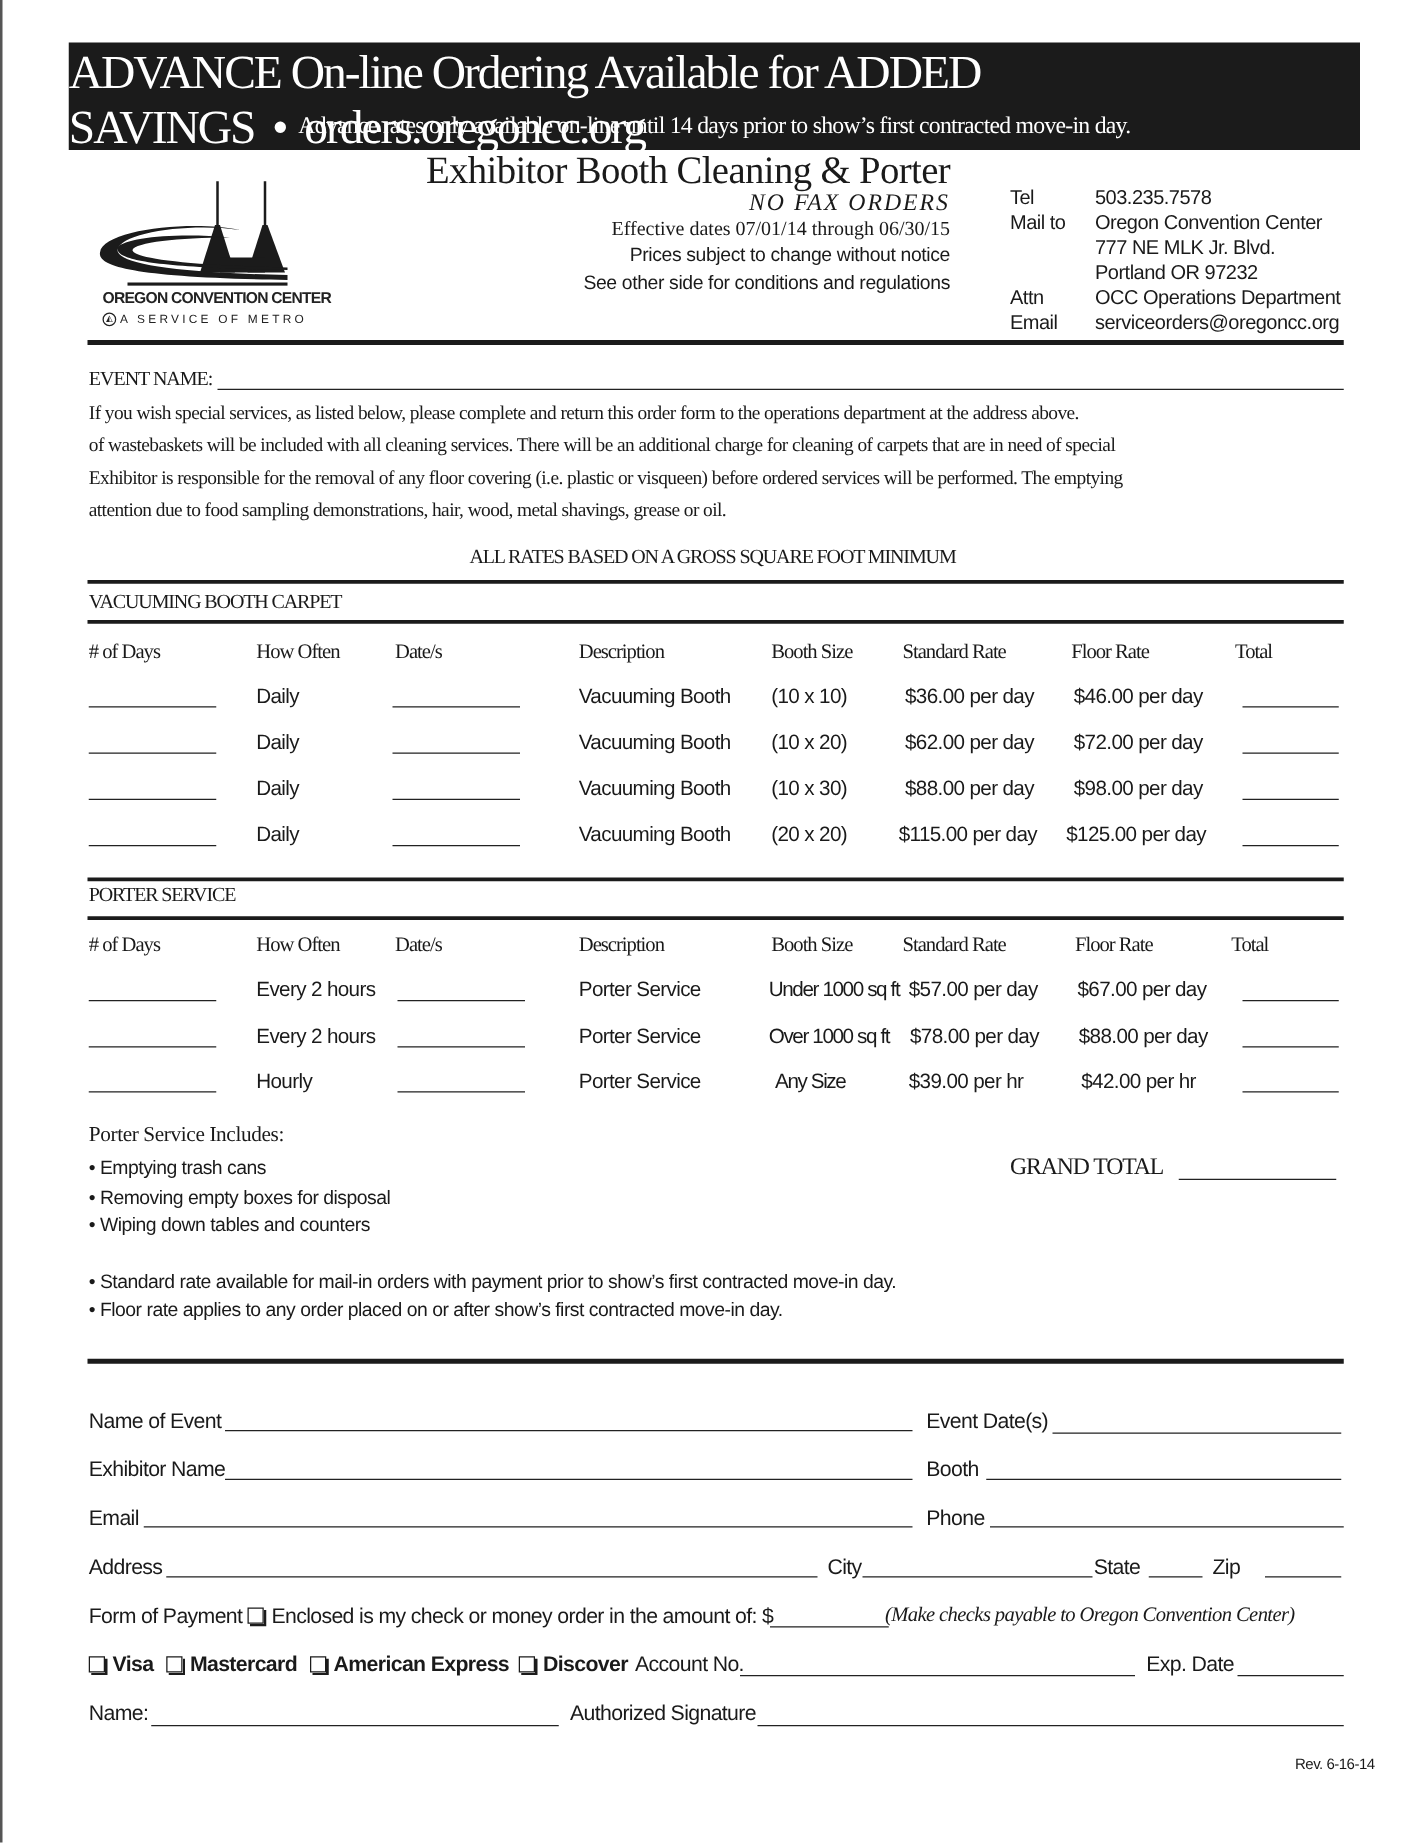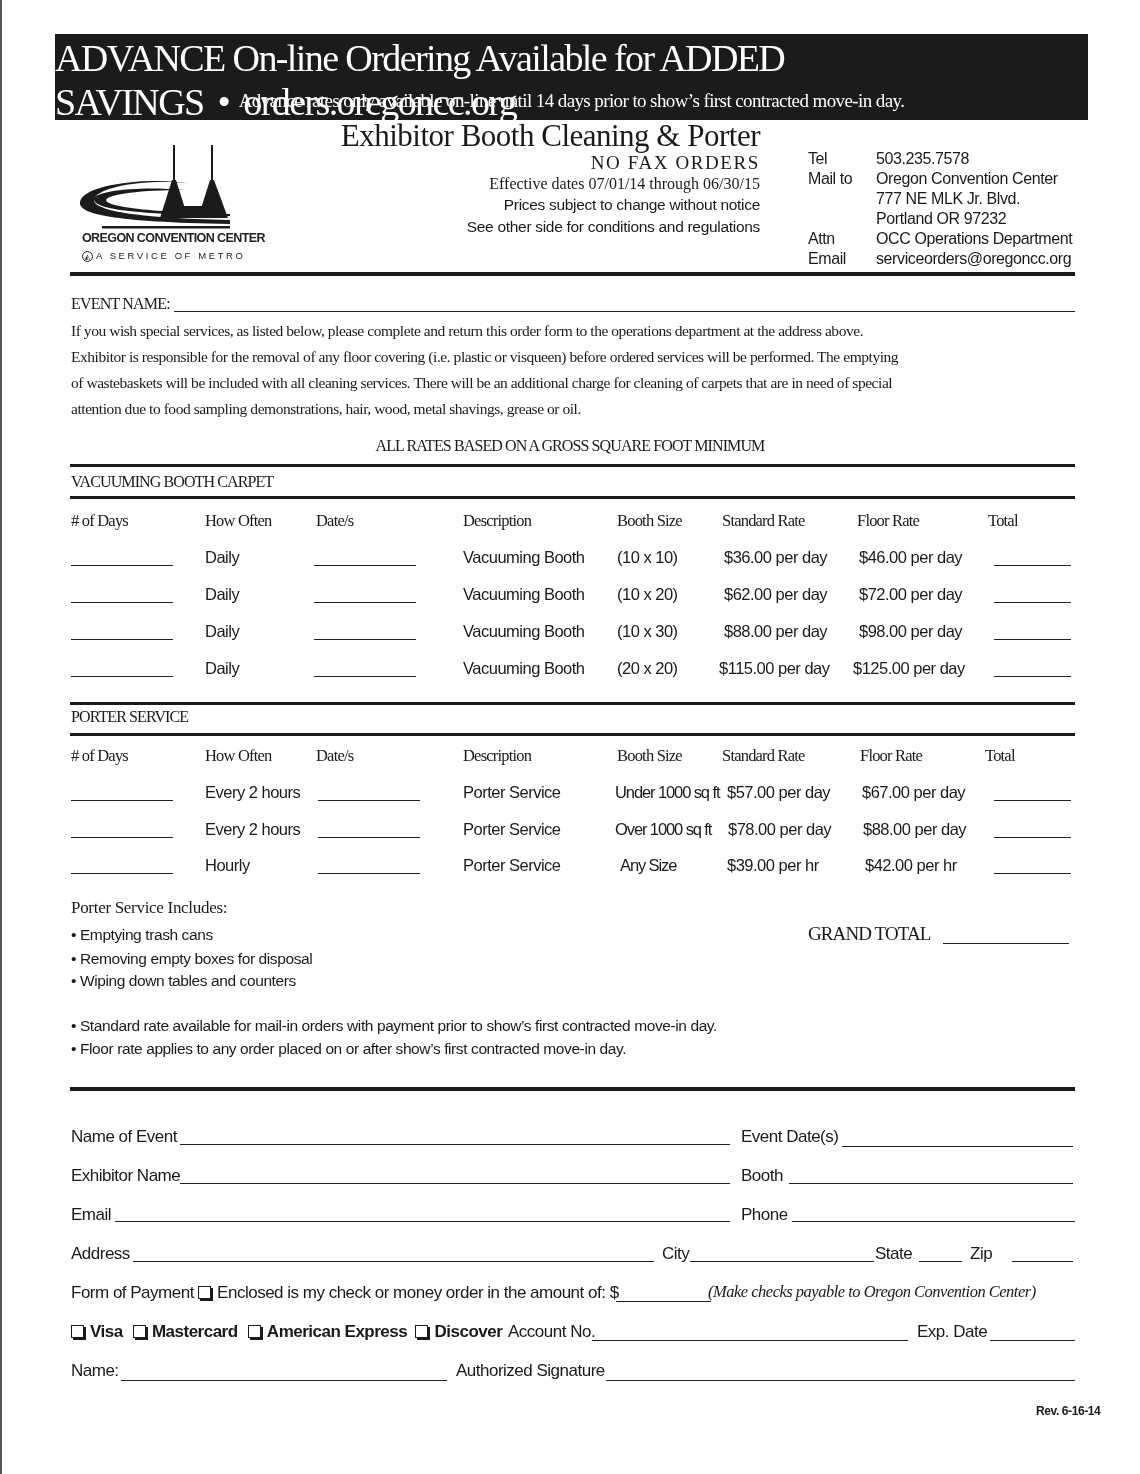--- a/index.html
+++ b/index.html
@@ -17,21 +17,21 @@
 
     
     .logo { position: absolute; left: 72px; top: 140px; width: 170px; height: 125px; }
     .logo-text { position: absolute; left: 82px; top: 231px; font-family: "Liberation Sans", sans-serif; font-size: 12.5px; font-weight: bold; letter-spacing: -0.6px; color: #222; }
     .logo-sub { position: absolute; left: 82px; top: 250px; font-family: "Liberation Sans", sans-serif; font-size: 9.5px; letter-spacing: 2.6px; color: #222; }
     .logo-sub .metro-icon { display: inline-block; width: 9px; height: 9px; border-radius: 50%; border: 1px solid #222; font-size: 7px; line-height: 9px; text-align: center; letter-spacing: 0; margin-right: 3px; vertical-align: middle; }
 
     .title-block { position: absolute; left: 300px; top: 120px; width: 460px; text-align: right; }
     .title1 { font-family: "Liberation Serif", serif; font-size: 31px; line-height: 32px; letter-spacing: -0.5px; }
     .title2 { font-family: "Liberation Serif", serif; font-size: 31px; line-height: 30px; letter-spacing: -0.5px; }
-    .nofax { font-family: "Liberation Serif", serif; font-size: 19px; letter-spacing: 1.6px; line-height: 22px; }
+    .nofax { font-family: "Liberation Serif", serif; font-size: 19px; letter-spacing: 1.6px; line-height: 22px; font-style: italic; }
     .eff { font-family: "Liberation Serif", serif; font-size: 16px; line-height: 20px; }
     .prices { font-family: "Liberation Sans", sans-serif; font-size: 15.5px; line-height: 22px; letter-spacing: -0.3px; }
 
     .contact { position: absolute; left: 808px; top: 149px; font-family: "Liberation Sans", sans-serif; font-size: 16px; line-height: 20px; letter-spacing: -0.4px; }
     .contact .row { display: flex; }
     .contact .lbl { width: 68px; }
 
     .rule-thick { position: absolute; left: 70px; width: 1005px; height: 4px; background: #1b1b1b; }
     .rule-med { position: absolute; left: 70px; width: 1005px; height: 3px; background: #1b1b1b; }
 
@@ -47,21 +47,21 @@
     .blank { position: absolute; height: 1px; background: #222; }
 
     .includes-title { position: absolute; left: 71px; top: 898px; font-family: "Liberation Serif", serif; font-size: 17px; letter-spacing: -0.3px; }
     .bullet { position: absolute; left: 71px; font-family: "Liberation Sans", sans-serif; font-size: 15.5px; letter-spacing: -0.4px; }
     .grand-total { position: absolute; left: 808px; top: 923px; font-family: "Liberation Serif", serif; font-size: 19px; letter-spacing: -0.9px; }
 
     
     .flabel { position: absolute; font-family: "Liberation Sans", sans-serif; font-size: 17px; letter-spacing: -0.5px; white-space: nowrap; }
     .checkbox { display: inline-block; width: 11px; height: 11px; border: 1.5px solid #1b1b1b; box-shadow: 2px 2px 0 #1b1b1b; vertical-align: middle; margin-right: 6px; margin-top: -3px; cursor: pointer; }
     .italic-note { position: absolute; left: 708px; top: 1282px; font-family: "Liberation Serif", serif; font-style: italic; font-size: 16.5px; letter-spacing: -0.5px; }
-    .rev { position: absolute; left: 996px; top: 1404px; font-family: "Liberation Sans", sans-serif; font-size: 12px; font-weight: bold; letter-spacing: -0.4px; padding-left: 40px; }
+    .rev { position: absolute; left: 996px; top: 1404px; font-family: "Liberation Sans", sans-serif; font-size: 12px; font-weight: normal; letter-spacing: -0.4px; padding-left: 40px; }
   </style>
 </head>
 <body>
 
 <div class="left-edge"></div>
 
 <div class="banner">
   <div class="banner-title">
     <span>ADVANCE On-line Ordering Available for ADDED SAVINGS</span><span class="dot">•</span><span>orders.oregoncc.org</span>
   </div>
@@ -117,22 +117,22 @@
       <span>serviceorders@oregoncc.org</span>
     </div>
 </div>
 
 <div class="rule-thick" style="top:272px;"></div>
 
 <div class="event-label">EVENT NAME:</div>
 <div class="event-line"></div>
 <div class="intro">
   <div>If you wish special services, as listed below, please complete and return this order form to the operations department at the address above.</div>
+  <div>of wastebaskets will be included with all cleaning services. There will be an additional charge for cleaning of carpets that are in need of special</div>
   <div>Exhibitor is responsible for the removal of any floor covering (i.e. plastic or visqueen) before ordered services will be performed. The emptying</div>
-  <div>of wastebaskets will be included with all cleaning services. There will be an additional charge for cleaning of carpets that are in need of special</div>
   <div>attention due to food sampling demonstrations, hair, wood, metal shavings, grease or oil.</div>
 </div>
 <div class="rates-note">ALL RATES BASED ON A GROSS SQUARE FOOT MINIMUM</div>
 
 <div class="rule-med" style="top:464px;"></div>
 <div class="section-title" style="top:473px;">VACUUMING BOOTH CARPET</div>
 <div class="rule-med" style="top:496px;"></div>
 <div id="vac-heads">
     <div class="col-head" style="left: 71px; top: 511px;"># of Days</div>
     <div class="col-head" style="left: 205px; top: 511px;">How Often</div>

